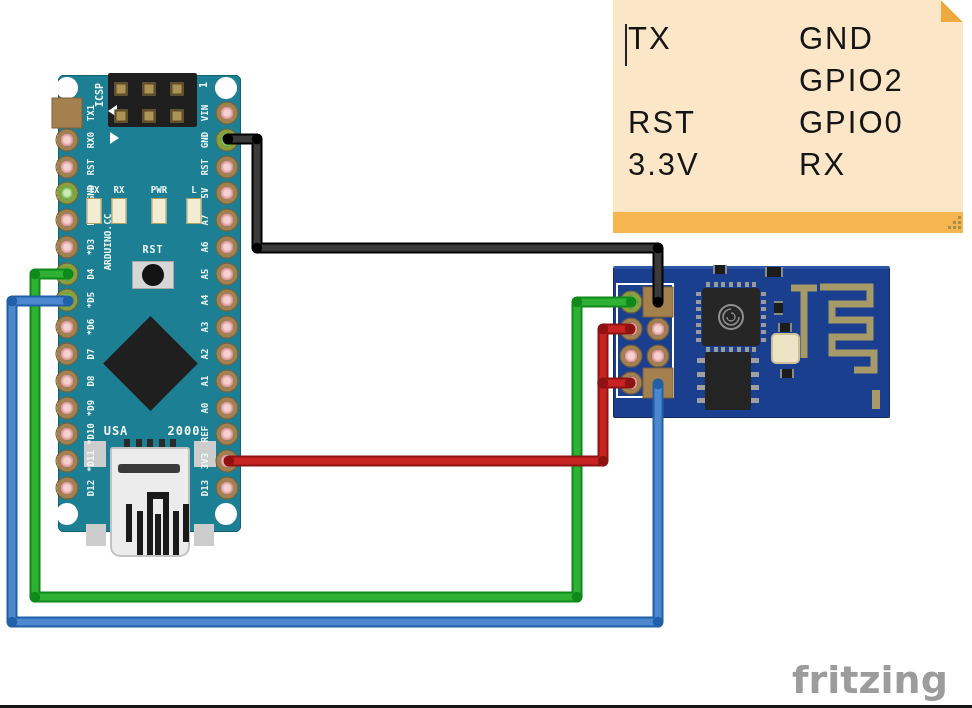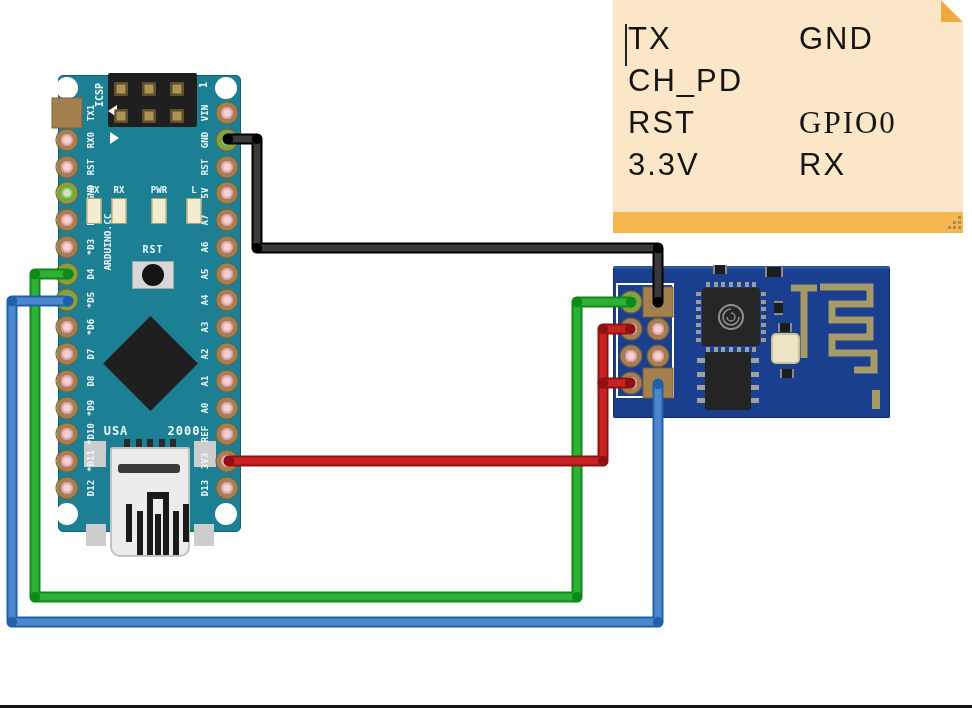--- a/index.html
+++ b/index.html
@@ -213,20 +213,21 @@
         </g>
         <g>
           <path d="M630 383 L 603 383" fill="none" stroke="#8e1212" stroke-width="11" stroke-linejoin="round" stroke-linecap="round"></path>
           <path d="M630 383 L 603 383" fill="none" stroke="#c92222" stroke-width="7" stroke-linejoin="round" stroke-linecap="round"></path>
           <circle cx="630" cy="383" r="5.2" fill="#8e1212"></circle>
           <circle cx="603" cy="383" r="5.2" fill="#8e1212"></circle>
         </g>
       </g>
   </svg>
 
+  <div class="abs watermark">fritzing</div>
   <div class="abs bottom-line"></div>
 <div class="pin square" style="left: 67px; top: 113px;"></div>
     <span class="pinlabel" style="left: 91px; top: 113px;">TX1</span>
     <div class="pin" style="left: 67px; top: 139.78px;"></div>
     <span class="pinlabel" style="left: 91px; top: 139.78px;">RX0</span>
     <div class="pin" style="left: 67px; top: 166.56px;"></div>
     <span class="pinlabel" style="left: 91px; top: 166.56px;">RST</span>
     <div class="pin green" style="left: 67px; top: 193.34px;"></div>
     <span class="pinlabel" style="left: 91px; top: 193.34px;">GND</span>
     <div class="pin" style="left: 67px; top: 220.12px;"></div>
@@ -298,18 +299,18 @@
     <div class="pin green" style="left: 631px; top: 302px;"></div>
     <div class="pin square green" style="left: 658px; top: 302px;"></div>
     <div class="pin" style="left: 631px; top: 329px;"></div>
     <div class="pin" style="left: 658px; top: 329px;"></div>
     <div class="pin" style="left: 631px; top: 356px;"></div>
     <div class="pin" style="left: 658px; top: 356px;"></div>
     <div class="pin" style="left: 631px; top: 383px;"></div>
     <div class="pin square green" style="left: 658px; top: 383px;"></div>
     <span class="notetext" style="left: 628px; top: 21px;">TX</span>
     <span class="notetext" style="left: 799px; top: 21px;">GND</span>
-    <span class="notetext" style="left: 628px; top: 63px;">CH_PD</span>
+    <span class="notetext" style="left: 799px; top: 63px;">GPIO2</span>
     <span class="notetext" style="left: 628px; top: 105px;">RST</span>
-    <span class="notetext" style="left: 799px; top: 105px; font-family: Liberation Serif, serif;">GPIO0</span>
+    <span class="notetext" style="left: 799px; top: 105px;">GPIO0</span>
     <span class="notetext" style="left: 628px; top: 147px;">3.3V</span>
     <span class="notetext" style="left: 799px; top: 147px;">RX</span>
   </div>
 
 </body></html>

